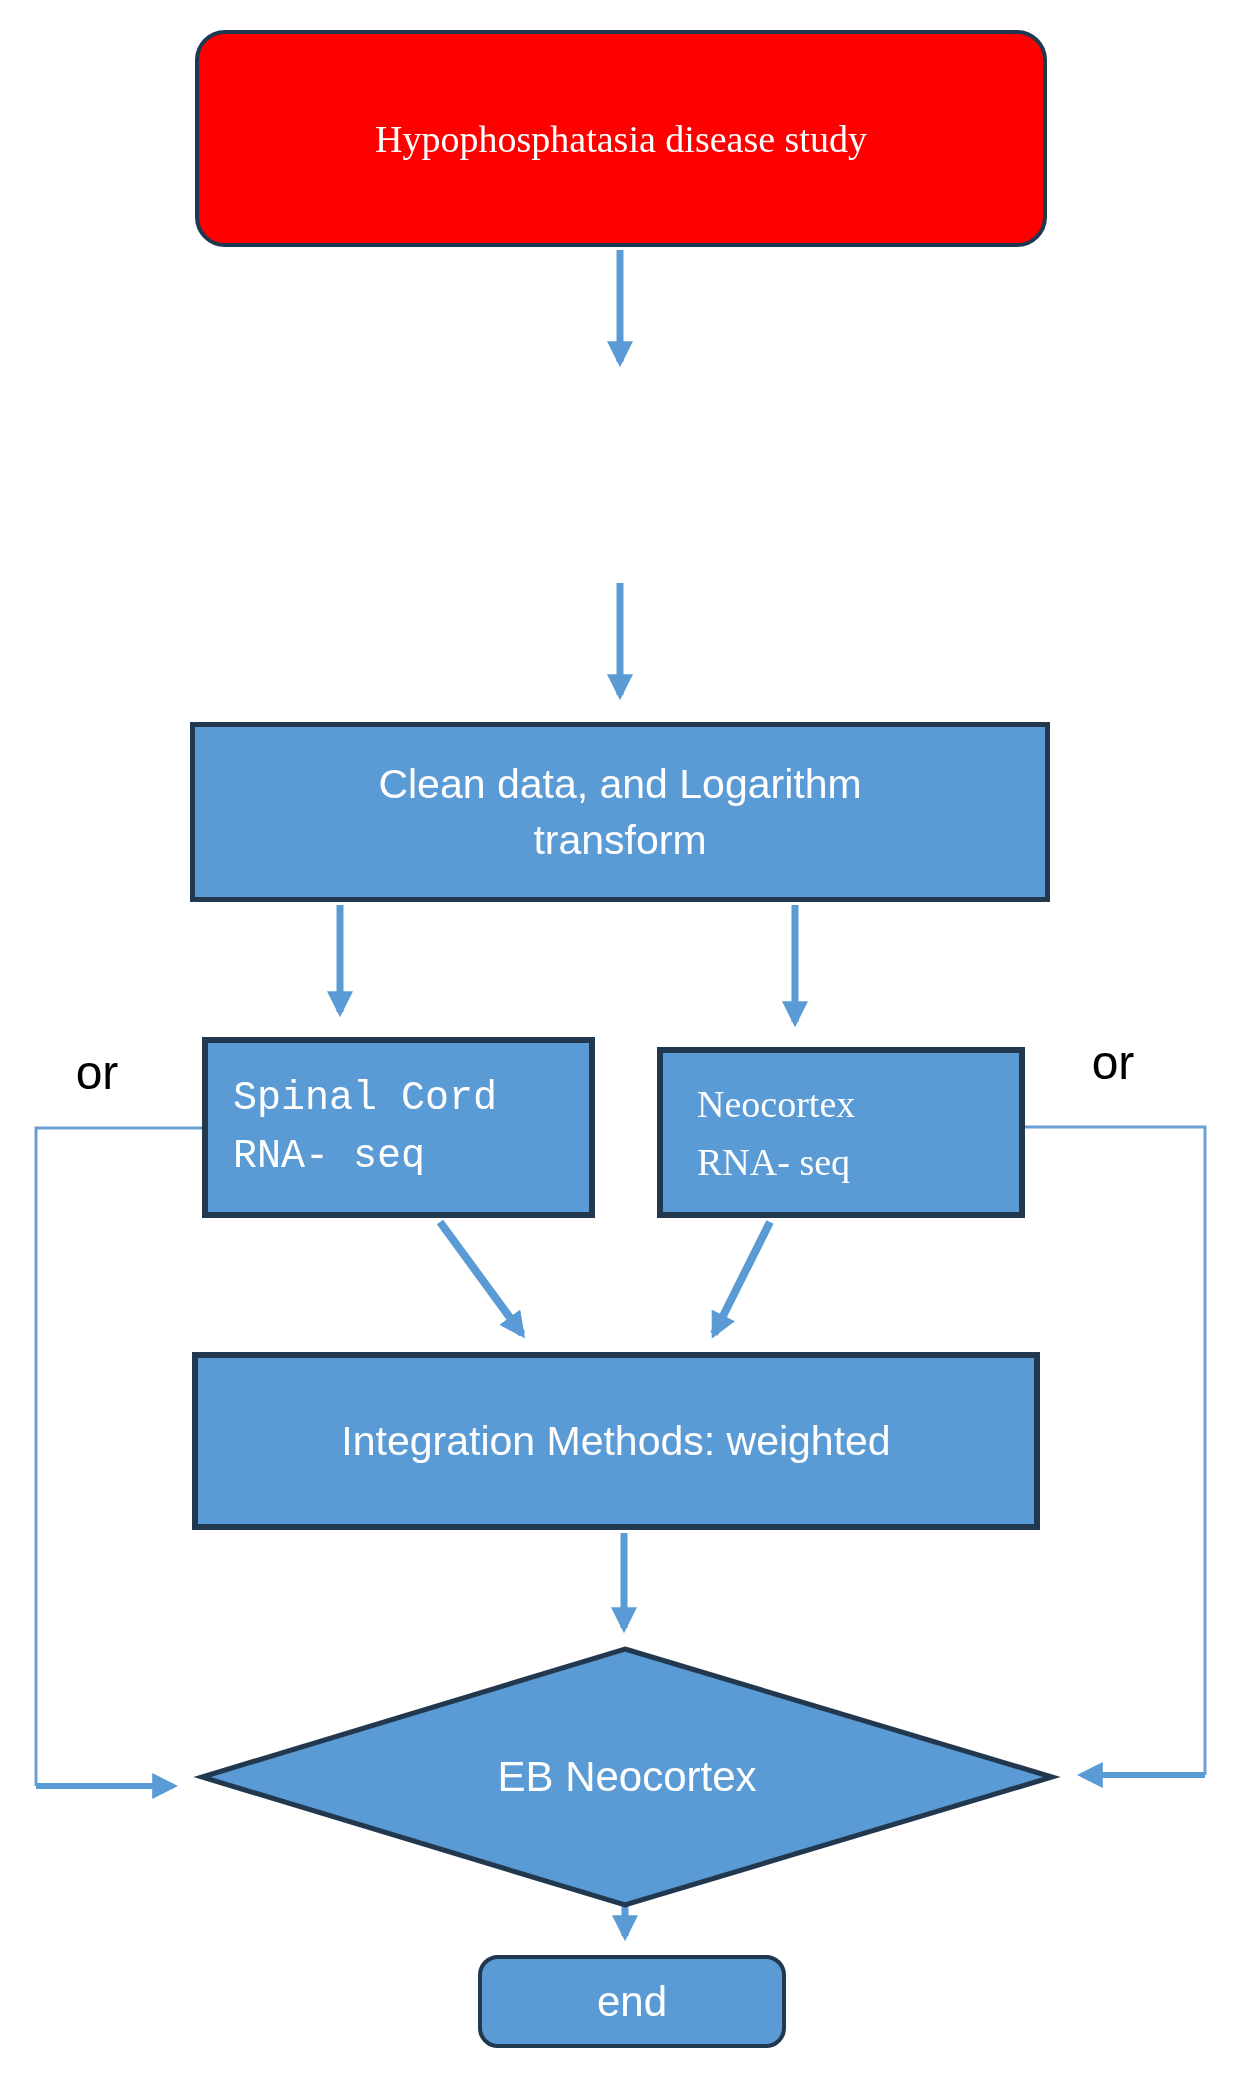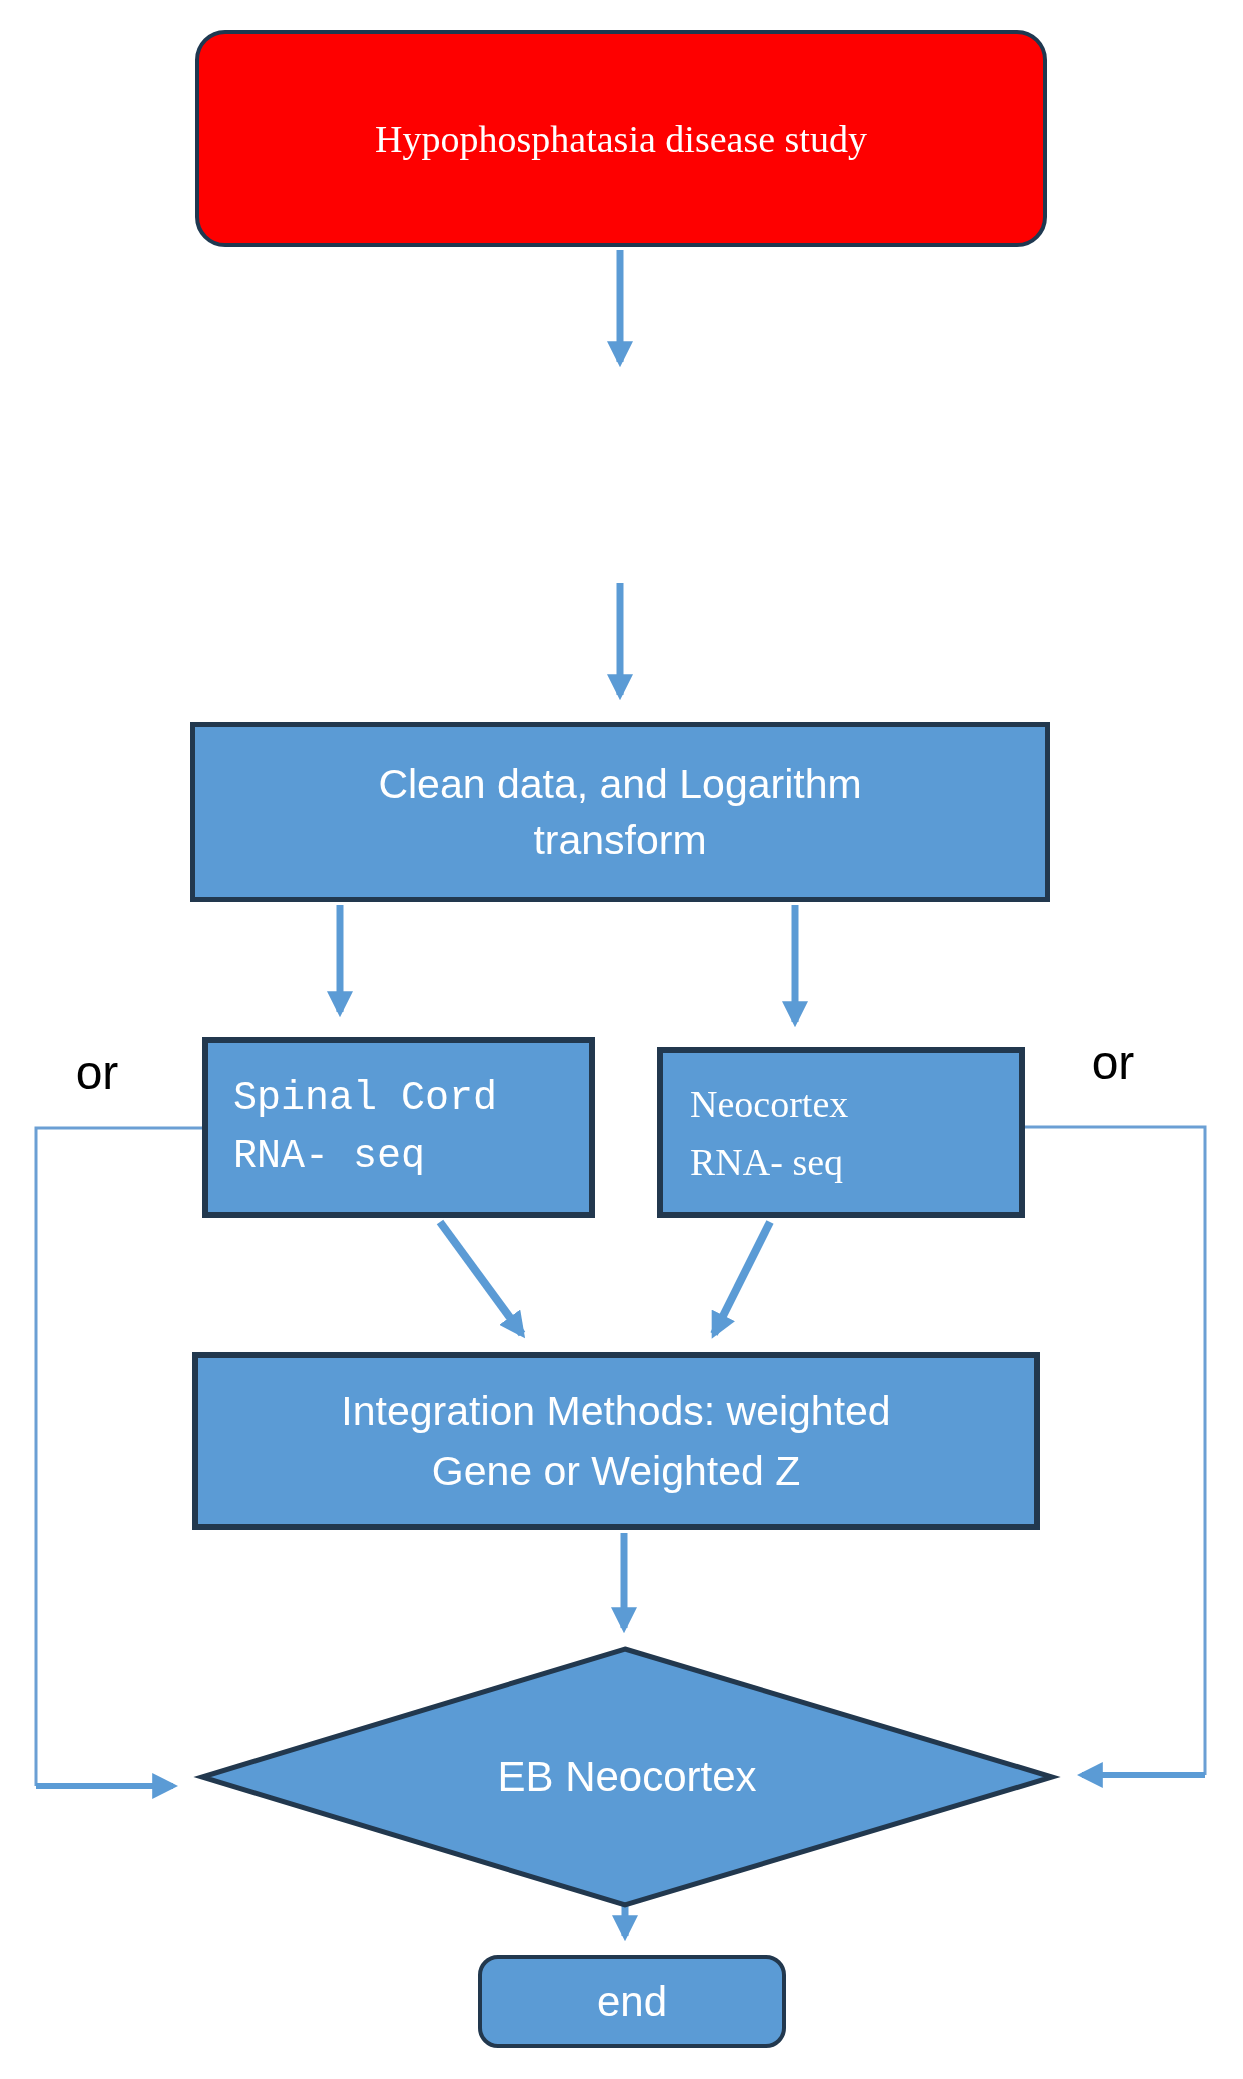--- a/index.html
+++ b/index.html
@@ -13,21 +13,21 @@
         font-family:"Liberation Serif",serif;font-size:38px;}
   .node-data{left:188px;top:388px;width:854px;height:191px;background:#5b9bd5;
         border:5px solid #000000;font-size:42px;}
   .node-clean{left:190px;top:722px;width:860px;height:180px;background:#5b9bd5;
         border:5px solid #22384e;font-size:41px;line-height:56px;flex-direction:column;}
   .node-spinal{left:202px;top:1037px;width:393px;height:181px;background:#5b9bd5;
         border:6px solid #22384e;font-family:Liberation Mono, monospace;font-size:40px;
         line-height:58px;flex-direction:column;align-items:flex-start;padding-left:25px;text-align:left;}
   .node-neo{left:657px;top:1047px;width:368px;height:171px;background:#5b9bd5;
         border:6px solid #22384e;font-family:"Liberation Serif",serif;font-size:38px;
-        line-height:58px;flex-direction:column;align-items:flex-start;padding-left:27px;text-align:left;}
+        line-height:58px;flex-direction:column;align-items:flex-start;padding-left:34px;text-align:left;}
   .node-integration{left:192px;top:1352px;width:848px;height:178px;background:#5b9bd5;
         border:6px solid #22384e;font-size:41px;line-height:60px;flex-direction:column;align-items:center;}
   .node-eb{left:420px;top:1745px;width:414px;height:64px;background:transparent;
         font-size:42px;z-index:3;}
   .node-end{left:478px;top:1955px;width:308px;height:93px;background:#5b9bd5;
         border:4px solid #22384e;border-radius:20px;font-size:42px;}
   .or-label{position:absolute;z-index:2;color:#000000;font-size:48px;
         display:flex;align-items:center;justify-content:center;}
   .or-left{left:52px;top:1042px;width:90px;height:60px;}
   .or-right{left:1068px;top:1032px;width:90px;height:60px;}
@@ -80,21 +80,20 @@
     <span>RNA- seq</span>
   </div>
 
   <div class="node node-neo">
     <span>Neocortex</span>
     <span>RNA- seq</span>
   </div>
 
   <div class="node node-integration">
     <span>Integration Methods: weighted</span>
-    <span>Gene or Weighted Z</span>
   </div>
 
   <div class="node node-eb">
     <span>EB Neocortex</span>
   </div>
 
   <div class="node node-end">
     <span>end</span>
   </div>
 

